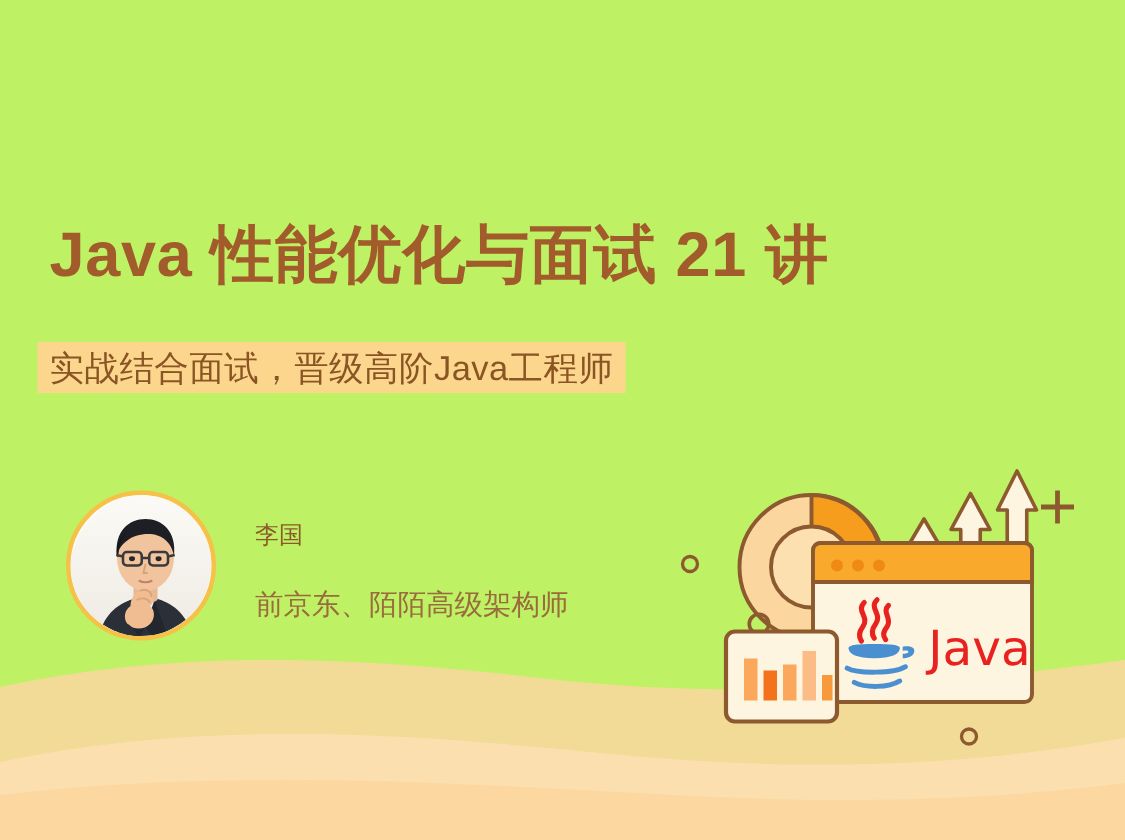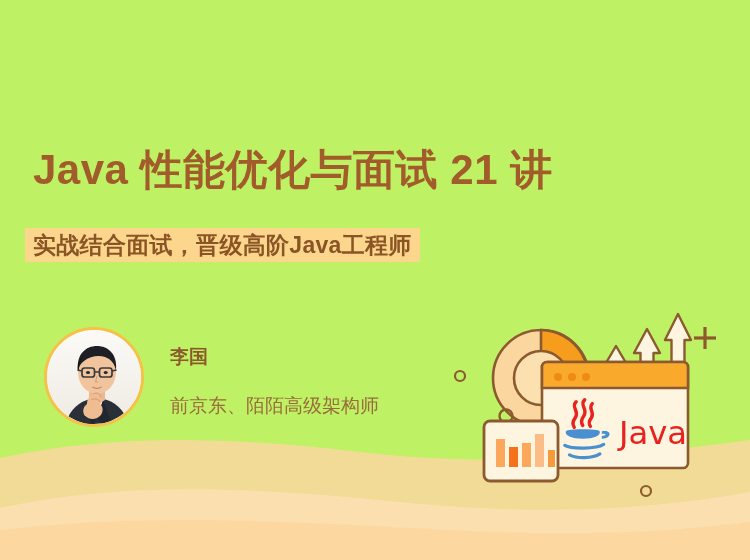--- a/index.html
+++ b/index.html
@@ -49,21 +49,21 @@
     top: 228px;
     height: 34px;
     padding: 0 8px 0 8px;
     display: flex;
     align-items: center;
     background: #fdd68e;
   }
 
   .subtitle {
     font-size: 23px;
-    font-weight: bold;
+    font-weight: normal;
     color: #8a5524;
     white-space: nowrap;
     letter-spacing: 0.3px;
   }
 
   
   .author-block {
     position: absolute;
     left: 44px;
     top: 327px;
@@ -90,22 +90,22 @@
   }
 
   .author-text {
     margin-left: 26px;
     display: flex;
     flex-direction: column;
     justify-content: center;
   }
 
   .author-name {
-    font-size: 19px;
-    font-weight: bold;
+    font-size: 16px;
+    font-weight: normal;
     color: #8b5a2b;
     line-height: 1.2;
     white-space: nowrap;
     margin-top: 10px;
   }
 
   .author-role {
     margin-top: 26px;
     font-size: 19px;
     color: #9a6b3c;

